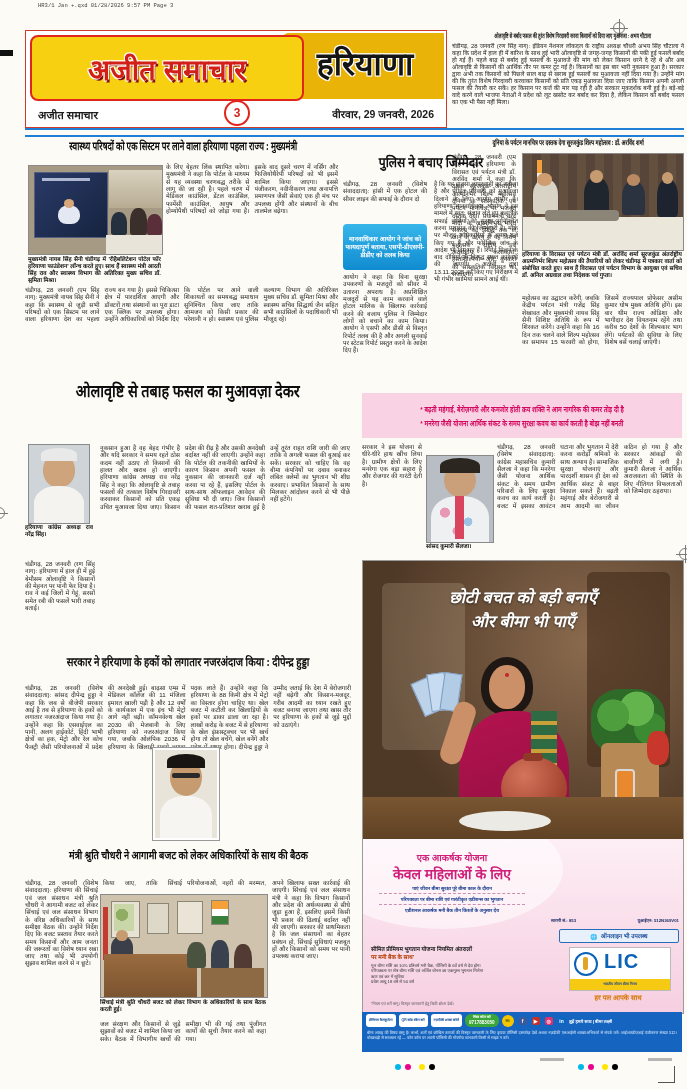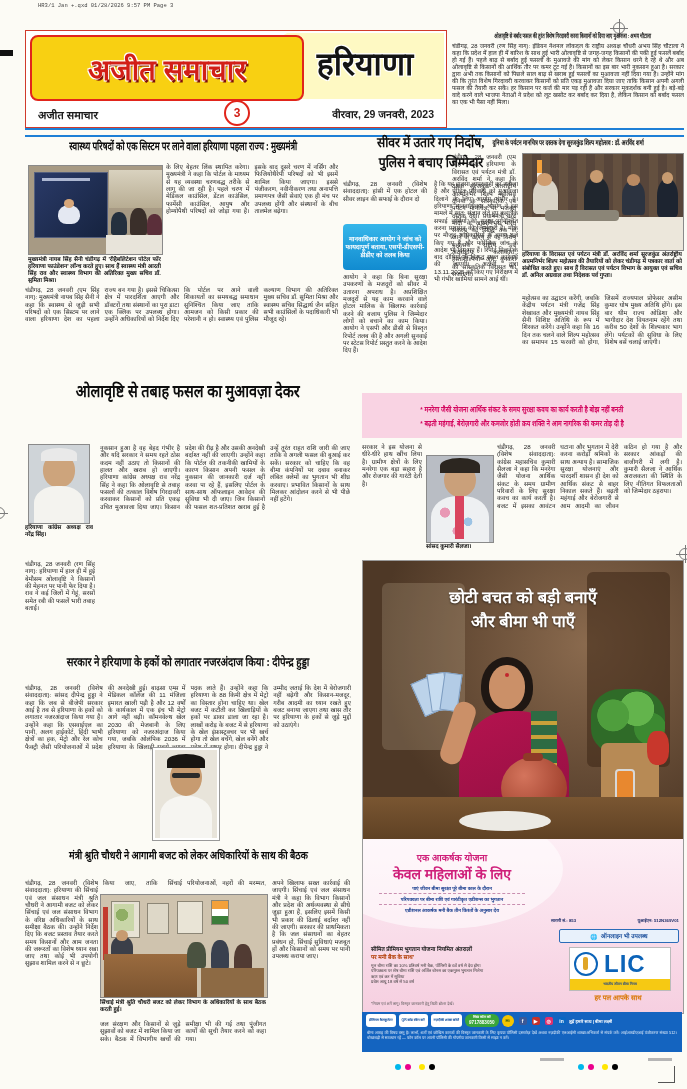--- a/index.html
+++ b/index.html
@@ -39,33 +39,33 @@
       <i></i>
     </div>
   <div class="xh" style="left:-10px;top:504px;">
       <i></i>
     </div>
   <div class="xh" style="left:676px;top:545px;">
       <i></i>
     </div>
 
   <div class="abs" style="left:25px;top:30px;width:420px;height:96px;border:1px solid #d03a2b;background:#fff;">
-    <div class="abs" style="left:206px;top:2px;width:212px;height:66px;background:#fef9c3;
+    <div class="abs" style="left:206px;top:2px;width:212px;height:66px;background:#eab308;
          clip-path:polygon(0 50%,26% 0,100% 0,100% 100%,26% 100%);">
       <div class="abs" style="left:58px;top:8px;width:150px;text-align:center;font-size:32px;font-weight:900;color:#141414;
            text-shadow:-1px -1px 0 #fff,1px -1px 0 #fff,-1px 1px 0 #fff,1px 1px 0 #fff;">हरियाणा</div>
     </div>
     <div class="abs" style="left:4px;top:4px;width:270px;height:62px;background:#f8d012;border:2.5px solid #e1251b;border-radius:8px;
          display:flex;align-items:center;justify-content:center;">
       <span style="font-size:29px;font-weight:900;color:#d21f17;
             text-shadow:-1px -1px 0 #fff,1px -1px 0 #fff,-1px 1px 0 #fff,1.5px 1.5px 0 #7e1009;">अजीत समाचार</span>
     </div>
     <div class="abs" style="left:0;top:72px;width:420px;height:22px;display:flex;align-items:center;justify-content:space-between;padding:0 12px;box-sizing:border-box;">
       <span style="font-size:11px;font-weight:800;">अजीत समाचार</span>
-      <span style="font-size:10.5px;font-weight:800;">वीरवार, 29 जनवरी, 2023</span>
+      <span style="font-size:10.5px;font-weight:800;">वीरवार, 29 जनवरी, 2026</span>
     </div>
     <div class="abs" style="left:198px;top:69px;width:22px;height:22px;background:#fff;border:2px solid #e1251b;border-radius:50%;
          display:flex;align-items:center;justify-content:center;font-size:12px;font-weight:800;color:#d21f17;">3</div>
   </div>
 
   <div class="abs hl ctr" style="left:452px;top:31px;width:232px;font-size:6.5px;">
     <span class="sq sq65">ओलावृष्टि से बर्बाद फसल की तुरंत विशेष गिरदावरी करवा किसानों को दिया जाए मुआवजा : अभय चौटाला</span>
   </div>
   <div class="abs bt" style="left:452px;top:43px;width:232px;height:85px;font-size:5.9px;">चंडीगढ़, 28 जनवरी (रण सिंह नाग): इंडियन नेशनल लोकदल के राष्ट्रीय अध्यक्ष चौधरी अभय सिंह चौटाला ने कहा कि प्रदेश में हाल ही में बारिश के साथ हुई भारी ओलावृष्टि से जगह-जगह किसानों की पकी हुई फसलें बर्बाद हो गई हैं। पहले बाढ़ से बर्बाद हुई फसलों के मुआवजे की मांग को लेकर किसान धरने दे रहे थे और अब ओलावृष्टि से किसानों की आर्थिक तौर पर कमर टूट गई है। किसानों का इस बार भारी नुकसान हुआ है। सरकार द्वारा अभी तक किसानों को पिछले साल बाढ़ से खराब हुई फसलों का मुआवजा नहीं दिया गया है। उन्होंने मांग की कि तुरंत विशेष गिरदावरी करवाकर किसानों को प्रति एकड़ मुआवजा दिया जाए ताकि किसान अपनी अगली फसल की तैयारी कर सकें। हर किसान पर कर्ज की मार पड़ रही है और सरकार मूकदर्शक बनी हुई है। बड़े-बड़े वादे करने वाले भाजपा नेताओं ने प्रदेश को लूट खसोट कर बर्बाद कर दिया है, लेकिन किसान को बर्बाद फसल का एक भी पैसा नहीं मिला।</div>
 
@@ -82,23 +82,20 @@
     <div style="left:60%;top:4%;width:40%;height:44%;background:linear-gradient(#d9d2bf,#b7ac92);"></div>
     <div style="left:62%;top:52%;width:12%;height:26%;background:#24303e;border-radius:45% 45% 12% 12%;"></div>
     <div style="left:76%;top:48%;width:13%;height:30%;background:#3a2f2a;border-radius:45% 45% 12% 12%;"></div>
     <div style="left:89%;top:54%;width:11%;height:24%;background:#5b2f3a;border-radius:45% 45% 12% 12%;"></div>
     <div style="left:58%;top:78%;width:42%;height:22%;background:#e8e4da;"></div>
   </div>
   <div class="abs cap" style="left:28px;top:256px;width:133px;height:27px;">मुख्यमंत्री नायब सिंह सैनी चंडीगढ़ में 'रीहैबलिटेशन पोर्टल फॉर हरियाणा फाउंडेशन' लॉन्च करते हुए। साथ हैं स्वास्थ्य मंत्री आरती सिंह राव और स्वास्थ्य विभाग की अतिरिक्त मुख्य सचिव डॉ. सुमिता मिश्रा।</div>
   <div class="abs bt cols2" style="left:166px;top:163px;width:172px;height:119px;">के लिए बेहतर लिंक स्थापित करेगा। मुख्यमंत्री ने कहा कि पोर्टल के माध्यम से यह व्यवस्था चरणबद्ध तरीके से लागू की जा रही है। पहले चरण में मेडिकल काउंसिल, डेंटल काउंसिल, फार्मेसी काउंसिल, आयुष और होम्योपैथी परिषदों को जोड़ा गया है। इसके बाद दूसरे चरण में नर्सिंग और फिजियोथैरेपी परिषदों को भी इसमें शामिल किया जाएगा। इससे पंजीकरण, नवीनीकरण तथा अनापत्ति प्रमाणपत्र जैसी सेवाएं एक ही मंच पर उपलब्ध होंगी और संस्थानों के बीच तालमेल बढ़ेगा।</div>
   <div class="abs bt cols4" style="left:25px;top:286px;width:313px;height:86px;">चंडीगढ़, 28 जनवरी (एम सिंह नाग): मुख्यमंत्री नायब सिंह सैनी ने कहा कि स्वास्थ्य से जुड़ी सभी परिषदों को एक सिस्टम पर लाने वाला हरियाणा देश का पहला राज्य बन गया है। इससे चिकित्सा क्षेत्र में पारदर्शिता आएगी और डॉक्टरों तथा संस्थानों का पूरा डाटा एक क्लिक पर उपलब्ध होगा। उन्होंने अधिकारियों को निर्देश दिए कि पोर्टल पर आने वाली शिकायतों का समयबद्ध समाधान सुनिश्चित किया जाए ताकि आमजन को किसी प्रकार की परेशानी न हो। स्वास्थ्य एवं पुलिस कल्याण विभाग की अतिरिक्त मुख्य सचिव डॉ. सुमिता मिश्रा और स्वास्थ्य सचिव सिद्धार्थ जैन सहित सभी काउंसिलों के पदाधिकारी भी मौजूद रहे।</div>
 
-  <div class="abs hl ctr" style="left:343px;top:133px;width:176px;font-size:13.5px;">
-    <span class="sq sq90">सीवर में उतारे गए निर्दोष,</span>
-  </div>
   <div class="abs hl ctr" style="left:343px;top:153px;width:176px;font-size:13.5px;">
     <span class="sq sq90">पुलिस ने बचाए जिम्मेदार</span>
   </div>
   <div class="abs bt" style="left:343px;top:180px;width:84px;height:42px;">चंडीगढ़, 28 जनवरी (विशेष संवाददाता): हांसी में एक होटल की सीवर लाइन की सफाई के दौरान दो</div>
   <div class="abs" style="left:343px;top:224px;width:84px;height:46px;border-radius:4px;
        background:linear-gradient(180deg,#36b6ea,#118bd0);display:flex;align-items:center;justify-content:center;
        padding:2px;box-sizing:border-box;text-align:center;font-size:6.4px;font-weight:800;color:#fff;line-height:1.25;overflow:hidden;">मानवाधिकार आयोग ने जांच को फायदापूर्ण बताया, एसपी-डीएसपी-डीडीए को तलब किया</div>
   <div class="abs bt" style="left:343px;top:273px;width:84px;height:99px;">आयोग ने कहा कि बिना सुरक्षा उपकरणों के मजदूरों को सीवर में उतारना अपराध है। अप्रशिक्षित मजदूरों से यह काम करवाने वाले होटल मालिक के खिलाफ कार्रवाई करने की बजाय पुलिस ने जिम्मेदार लोगों को बचाने का काम किया। आयोग ने एसपी और डीसी से विस्तृत रिपोर्ट तलब की है और अगली सुनवाई पर स्टेटस रिपोर्ट प्रस्तुत करने के आदेश दिए हैं।</div>
   <div class="abs bt" style="left:434px;top:180px;width:84px;height:192px;">है कि यह हादसा लापरवाही का नतीजा है और पीड़ित परिवारों को मुआवजा दिलाने के लिए आयोग गंभीर है। हरियाणा मानवाधिकार आयोग ने इस मामले में स्वत: संज्ञान लेते हुए कहा कि सफाई कर्मियों की सुरक्षा सुनिश्चित करना प्रशासन की जिम्मेदारी है। मौके पर मौजूद अधिकारियों के बयान दर्ज किए गए हैं और फोरेंसिक जांच के आदेश भी दिए गए हैं। रिपोर्ट मिलने के बाद दोषियों के विरुद्ध सख्त कार्रवाई की जाएगी। अटॉर्नी द्वारा 13.11.2025 को किए गए निरीक्षण में भी गंभीर खामियां सामने आई थीं।</div>
 
@@ -130,22 +127,22 @@
     <div style="left:24%;top:10%;width:52%;height:44%;background:#cda47c;border-radius:50% 50% 46% 46%;"></div>
     <div style="left:20%;top:4%;width:60%;height:16%;background:#e9e9e9;border-radius:50% 50% 0 0;"></div>
     <div style="left:8%;top:52%;width:84%;height:48%;background:#f4f3ef;border-radius:45% 45% 0 0;"></div>
   </div>
   <div class="abs cap" style="left:25px;top:524px;width:68px;height:34px;">हरियाणा कांग्रेस अध्यक्ष राव नरेंद्र सिंह।</div>
   <div class="abs bt" style="left:25px;top:560px;width:70px;height:88px;">चंडीगढ़, 28 जनवरी (रण सिंह नाग): हरियाणा में हाल ही में हुई बेमौसम ओलावृष्टि ने किसानों की मेहनत पर पानी फेर दिया है। राव ने कई जिलों में गेहूं, सरसों समेत रबी की फसलें भारी तबाह बताईं।</div>
   <div class="abs bt cols3" style="left:100px;top:444px;width:250px;height:204px;">नुकसान हुआ है वह बेहद गंभीर है और यदि सरकार ने समय रहते ठोस कदम नहीं उठाए तो किसानों की हालत और खराब हो जाएगी। हरियाणा कांग्रेस अध्यक्ष राव नरेंद्र सिंह ने कहा कि ओलावृष्टि से तबाह फसलों की तत्काल विशेष गिरदावरी करवाकर किसानों को प्रति एकड़ उचित मुआवजा दिया जाए। किसान प्रदेश की रीढ़ है और उसकी अनदेखी बर्दाश्त नहीं की जाएगी। उन्होंने कहा कि पोर्टल की तकनीकी खामियों के कारण किसान अपनी फसल के नुकसान की जानकारी दर्ज नहीं करवा पा रहे हैं, इसलिए पोर्टल के साथ-साथ ऑफलाइन आवेदन की सुविधा भी दी जाए। जिन किसानों की फसल शत-प्रतिशत खराब हुई है उन्हें तुरंत राहत राशि जारी की जाए ताकि वे अगली फसल की बुआई कर सकें। सरकार को चाहिए कि वह बीमा कंपनियों पर दबाव बनाकर लंबित क्लेमों का भुगतान भी शीघ्र करवाए। प्रभावित किसानों के साथ मिलकर आंदोलन करने से भी पीछे नहीं हटेंगे।</div>
 
   <div class="abs" style="left:362px;top:393px;width:320px;height:45px;background:#f9d3e3;
        display:flex;flex-direction:column;justify-content:center;gap:4px;overflow:hidden;">
+    <div class="ctr" style="font-size:7.6px;font-weight:800;color:#d4075f;white-space:nowrap;"><span class="sq sq82">* बढ़ती महंगाई, बेरोज़गारी और कमजोर होती क्रय शक्ति ने आम नागरिक की कमर तोड़ दी है</span></div>
     <div class="ctr" style="font-size:7.6px;font-weight:800;color:#d4075f;white-space:nowrap;"><span class="sq sq82">* मनरेगा जैसी योजना आर्थिक संकट के समय सुरक्षा कवच का कार्य करती है बोझ नहीं बनती</span></div>
-    <div class="ctr" style="font-size:7.6px;font-weight:800;color:#d4075f;white-space:nowrap;"><span class="sq sq82">* बढ़ती महंगाई, बेरोज़गारी और कमजोर होती क्रय शक्ति ने आम नागरिक की कमर तोड़ दी है</span></div>
   </div>
   <div class="abs bt" style="left:362px;top:443px;width:60px;height:114px;">सरकार ने इस योजना से धीरे-धीरे हाथ खींच लिया है। ग्रामीण क्षेत्रों के लिए मनरेगा एक बड़ा सहारा है और रोजगार की गारंटी देती है।</div>
   <div class="ph" style="left:426px;top:455px;width:66px;height:86px;background:#b9bdc4;">
     <div style="left:26%;top:8%;width:48%;height:40%;background:#caa07a;border-radius:50%;"></div>
     <div style="left:20%;top:2%;width:60%;height:18%;background:#2c2620;border-radius:50% 50% 0 0;"></div>
     <div style="left:6%;top:46%;width:88%;height:54%;background:
          radial-gradient(circle at 24% 36%,#e898b5 0 9%,transparent 10%),
          radial-gradient(circle at 64% 56%,#9cc3e4 0 9%,transparent 10%),
          radial-gradient(circle at 44% 76%,#e898b5 0 8%,transparent 9%),#eef0f2;border-radius:45% 45% 0 0;"></div>
     <div style="left:42%;top:46%;width:14%;height:50%;background:#d9455f;"></div>
@@ -184,21 +181,21 @@
     <div style="left:80%;top:48%;width:11%;height:30%;background:#513b33;border-radius:45% 45% 14% 14%;"></div>
     <div style="left:60%;top:72%;width:38%;height:28%;background:#8d6a44;"></div>
   </div>
   <div class="abs cap" style="left:100px;top:999px;width:166px;height:17px;">सिंचाई मंत्री श्रुति चौधरी बजट को लेकर विभाग के अधिकारियों के साथ बैठक करती हुई।</div>
   <div class="abs bt cols2" style="left:100px;top:1020px;width:166px;height:50px;">जल संरक्षण और किसानों से जुड़े सुझावों को बजट में शामिल किया जा सके। बैठक में विभागीय खर्चों की समीक्षा भी की गई तथा पूंजीगत कार्यों की सूची तैयार करने को कहा गया।</div>
   <div class="abs bt" style="left:272px;top:879px;width:78px;height:190px;">अपने खिलाफ सख्त कार्रवाई की जाएगी। सिंचाई एवं जल संसाधन मंत्री ने कहा कि विभाग किसानों और प्रदेश की अर्थव्यवस्था से सीधे जुड़ा हुआ है, इसलिए इसमें किसी भी प्रकार की ढिलाई बर्दाश्त नहीं की जाएगी। सरकार की प्राथमिकता है कि जल संसाधनों का बेहतर प्रबंधन हो, सिंचाई सुविधाएं मजबूत हों और किसानों को समय पर पानी उपलब्ध कराया जाए।</div>
 
   <div class="abs" style="left:362px;top:560px;width:320px;height:452px;border:1px solid #9a9a9a;overflow:hidden;background:#fff;">
 
     <div class="abs" style="left:0;top:0;width:320px;height:278px;overflow:hidden;
-         background:radial-gradient(circle at 70% 30%,#8a6a4e,#4e3826 70%);">
+         background:radial-gradient(circle at 70% 30%,#8a6a4e,#4e3826 70%);font-style:italic;">
       <div class="abs" style="left:6%;top:8%;width:26%;height:60%;background:rgba(240,220,190,.18);border-radius:6px;"></div>
       <div class="abs" style="left:70%;top:4%;width:26%;height:70%;background:rgba(60,38,22,.55);border-radius:6px;"></div>
 
       <div class="abs" style="left:54px;top:118px;width:16px;height:34px;background:#bcd3ea;border:1px solid #7d9cc0;transform:rotate(-24deg);"></div>
       <div class="abs" style="left:66px;top:112px;width:16px;height:36px;background:#c7dcf0;border:1px solid #7d9cc0;transform:rotate(-8deg);"></div>
       <div class="abs" style="left:79px;top:112px;width:16px;height:36px;background:#b3cce6;border:1px solid #7d9cc0;transform:rotate(8deg);"></div>
 
       <div class="abs" style="left:118px;top:96px;width:52px;height:58px;background:#1f1713;border-radius:50% 50% 44% 44%;"></div>
       <div class="abs" style="left:126px;top:104px;width:36px;height:44px;background:#cb9068;border-radius:48%;"></div>
       <div class="abs" style="left:142px;top:112px;width:4px;height:4px;background:#c2262e;border-radius:50%;"></div>
@@ -245,21 +242,21 @@
       </div>
       <div class="abs" style="left:196px;top:90px;width:118px;height:12px;background:#e8f1fb;border:1px solid #2b6cb8;border-radius:2px;
            display:flex;align-items:center;justify-content:center;gap:3px;font-size:6px;font-weight:800;color:#1b4f9c;">
         <span>🌐</span>
         <span>ऑनलाइन भी उपलब्ध</span>
       </div>
       <div class="abs" style="left:206px;top:108px;width:100px;height:42px;background:#fff;border:1px solid #bbb;overflow:hidden;">
         <div class="abs" style="left:4px;top:4px;width:24px;height:24px;border:2.5px solid #0b63b8;border-radius:50%;box-sizing:border-box;">
           <div class="abs" style="left:7px;top:3px;width:5px;height:13px;background:#e0a526;border-radius:2px;"></div>
         </div>
-        <div class="abs" style="left:34px;top:2px;font-size:24px;font-weight:900;color:#0b63b8;letter-spacing:1px;">LIC</div>
+        <div class="abs" style="left:34px;top:2px;font-size:20px;font-weight:900;color:#0b63b8;letter-spacing:1px;">LIC</div>
         <div class="abs ctr" style="left:0;top:31px;width:100px;height:11px;background:#f6c913;font-size:3.6px;font-weight:800;color:#123f8f;line-height:11px;">भारतीय जीवन बीमा निगम</div>
       </div>
       <div class="abs ctr" style="left:196px;top:154px;width:118px;font-size:6.8px;font-weight:800;color:#d97706;">हर पल आपके साथ</div>
     </div>
   </div>
 
   <div class="abs" style="left:362px;top:1012px;width:320px;height:40px;background:#1464c0;overflow:hidden;">
     <div style="display:flex;align-items:center;gap:3px;padding:2px 4px;">
       <span class="pill">प्रीमियम कैलकुलेटर</span>
       <span class="pill">QR कोड स्कैन करें</span>

